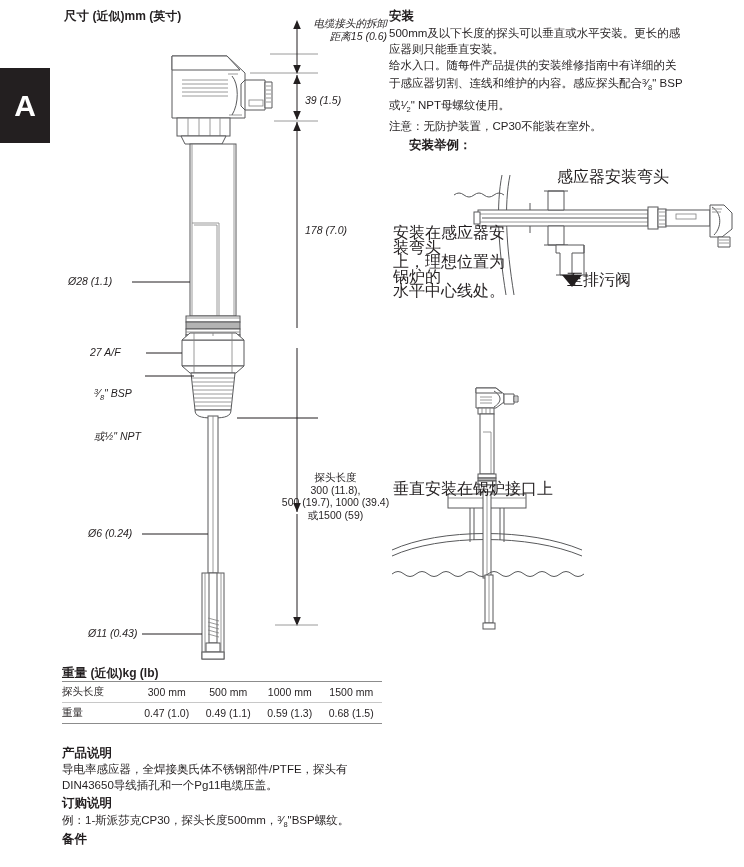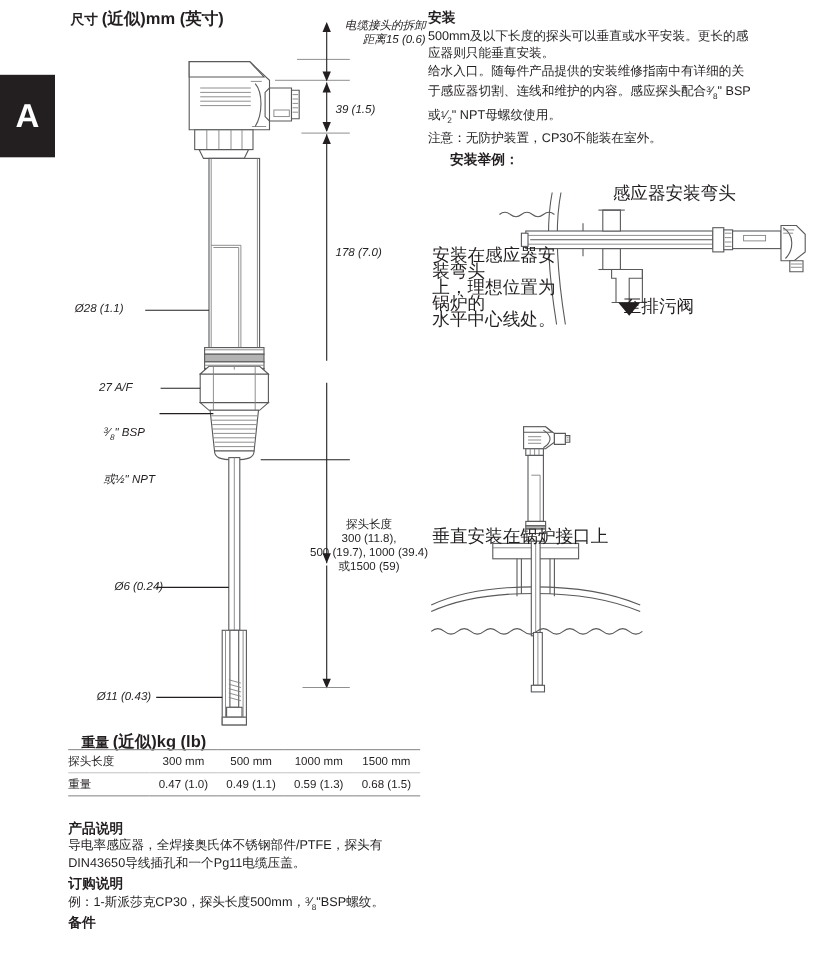--- a/index.html
+++ b/index.html
@@ -20,21 +20,21 @@
     left:0;top:68px;width:50px;height:75px;
     background:#231f20;
     color:#ffffff;
     font-size:30px;font-weight:bold;
     display:flex;align-items:center;justify-content:center;
     letter-spacing:0;
   }
 
   
   .h-bold{font-weight:bold;font-size:12.5px;color:#231f20;}
-  .h-bold .sub{font-weight:bold;font-size:15px;}
+  .h-bold .sub{font-weight:bold;font-size:12px;}
   .body-text{font-size:11.5px;line-height:16.2px;color:#231f20;}
   .body-text-cn{font-size:11.5px;line-height:16.2px;color:#231f20;}
   .dim-label{font-size:10.5px;color:#231f20;white-space:pre;line-height:12.6px;font-style:italic;}
   .dim-label-c{font-size:10.5px;color:#231f20;text-align:center;line-height:12.6px;}
   .diag-label{font-size:16px;color:#231f20;line-height:14.5px;}
   sup.frac{font-size:7.5px;vertical-align:0.35em;}
 
   
   #weight-table{left:62px;top:681px;width:320px;border-collapse:collapse;}
   #weight-table td{
@@ -251,25 +251,25 @@
     <div>或½" NPT</div>
   </div>
 
   <div class="abs dim-label-c" style="left:268px;top:471px;width:135px;">
     <div>探头长度</div>
     <div>300 (11.8),</div>
     <div>500 (19.7), 1000 (39.4)</div>
     <div>或1500 (59)</div>
   </div>
 
-  <div class="abs dim-label" style="left:104px;top:527px;">Ø6 (0.24)</div>
+  <div class="abs dim-label" style="left:88px;top:527px;">Ø6 (0.24)</div>
 
   <div class="abs dim-label" style="left:88px;top:627px;">Ø11 (0.43)</div>
 
-  <div class="abs h-bold" style="left:62px;top:665px;margin-left:12px;">
+  <div class="abs h-bold" style="left:62px;top:665px;">
     <span>重量</span>
     <span class="sub">(近似)kg (lb)</span>
   </div>
 
   <table class="abs" id="weight-table">
     <tbody>
         <tr>
       <td class="l">探头长度</td>
       <td class="c">300 mm</td>
       <td class="c">500 mm</td>

